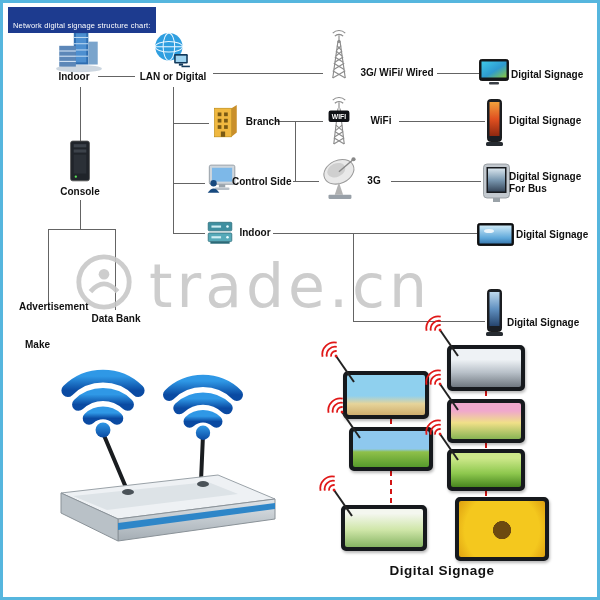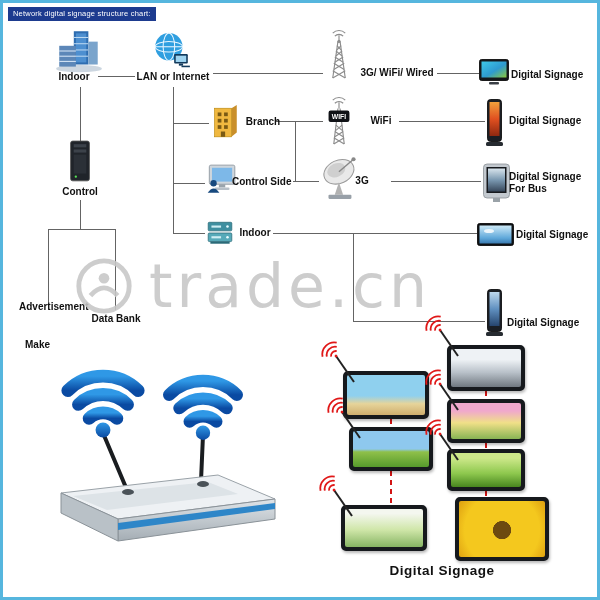--- a/index.html
+++ b/index.html
@@ -1,26 +1,26 @@
 <!DOCTYPE html>
 <html><head>
 <meta charset="utf-8">
 <style>
   *{margin:0;padding:0;box-sizing:border-box}
   html,body{background:#9a9a9a}
   body{font-family:"Liberation Sans",sans-serif}
   #stage{position:relative;width:600px;height:600px;background:#fff;border:3px solid #56b6de;overflow:hidden}
   svg{overflow:visible}
   .overlay{position:absolute;left:0;top:0;z-index:1;pointer-events:none}
-  #title{position:absolute;left:5px;top:4px;background:#1d3b8f;color:#fff;font-size:7.5px;line-height:9px;padding:2px 5px 3px;z-index:3;letter-spacing:.2px;white-space:nowrap}
+  #title{position:absolute;left:5px;top:4px;background:#1d3b8f;color:#fff;font-size:7.5px;line-height:9px;padding:14px 5px 3px;z-index:3;letter-spacing:.2px;white-space:nowrap}
   .icon{position:absolute;z-index:2}
   .icon svg{display:block;width:100%;height:100%}
   .lbl{position:absolute;z-index:2;font-size:10px;font-weight:bold;color:#101010;text-align:center;line-height:12px;white-space:nowrap}
   .lbl.alignleft{text-align:left}
-  #watermark{position:absolute;left:70px;top:248px;height:70px;display:flex;align-items:center;z-index:4;opacity:.88}
+  #watermark{position:absolute;left:70px;top:248px;height:70px;display:flex;align-items:flex-start;z-index:4;opacity:.88}
   #wm-text{font-size:60px;color:#c7c7c7;letter-spacing:4px;margin-left:14px;font-family:"DejaVu Sans",sans-serif}
   
   .bd{position:absolute;border:3px solid #16191d;border-radius:5px;background:#16191d;z-index:2;box-shadow:1px 2px 3px rgba(0,0,0,.28)}
   .bd .scr{position:absolute;inset:1px;border-radius:2px}
   .bd .ant{position:absolute;left:-24px;top:-30px;width:38px;height:42px}
   .scr.beach{background:linear-gradient(180deg,#8fd0ee 52%,#e6d49a 72%,#cfae6e)}
   .scr.car{background:linear-gradient(180deg,#eef2f5 28%,#b8c0c8 62%,#707880)}
   .scr.field{background:linear-gradient(180deg,#8ec8ee 50%,#8fc04a 58%,#569a2c)}
   .scr.flowers{background:linear-gradient(180deg,#f0a8cc 22%,#f0e088 55%,#88b454)}
   .scr.green{background:linear-gradient(180deg,#cde88a 15%,#8ec84e 60%,#48861f)}
@@ -101,32 +101,32 @@
         <ellipse cx="18" cy="15" rx="13" ry="5"></ellipse>
         <ellipse cx="18" cy="15" rx="5.5" ry="13"></ellipse>
         <line x1="5" y1="15" x2="31" y2="15"></line>
       </g>
       <rect x="23" y="22" width="13" height="9" rx="1" fill="#123a5c"></rect>
       <rect x="24.5" y="23.5" width="10" height="6" fill="#9fd4f0"></rect>
       <rect x="27.5" y="31" width="4" height="2" fill="#123a5c"></rect>
       <rect x="30" y="33" width="8" height="1.5" fill="#123a5c"></rect>
     </svg>
   </div>
-  <div class="lbl" style="left:130px;top:68px;width:80px">LAN or Internet</div>
+  <div class="lbl" style="left:130px;top:68px;width:80px">LAN or Digital</div>
 
   <div class="icon" style="left:64px;top:137px;width:26px;height:44px">
     <svg viewBox="0 0 24 42">
       <rect x="3" y="1" width="18" height="38" rx="2" fill="#20242a" stroke="#555" stroke-width="0.8"></rect>
       <rect x="6" y="4" width="12" height="3" fill="#3c424a"></rect>
       <rect x="6" y="9" width="12" height="3" fill="#3c424a"></rect>
       <rect x="6" y="14" width="12" height="18" fill="#2b3037"></rect>
       <circle cx="8" cy="35" r="1.1" fill="#57e257"></circle>
     </svg>
   </div>
-  <div class="lbl" style="left:52px;top:183px;width:50px">Control</div>
+  <div class="lbl" style="left:52px;top:183px;width:50px">Console</div>
 
   <div class="lbl" style="left:16px;top:298px;width:68px">Advertisement</div>
   <div class="lbl alignleft" style="left:22px;top:336px;width:44px">Make</div>
   <div class="lbl" style="left:88px;top:310px;width:50px">Data Bank</div>
 
   <div class="icon" style="left:206px;top:101px;width:28px;height:36px">
     <svg viewBox="0 0 26 34">
       <polygon points="21,4 26,1 26,27 21,31" fill="#c98f2a"></polygon>
       <rect x="5" y="4" width="16" height="27" fill="#f0b840" stroke="#b8860b" stroke-width="0.6"></rect>
       <g fill="#7a5a14">
@@ -199,21 +199,21 @@
   <div class="icon" style="left:316px;top:150px;width:44px;height:48px">
     <svg viewBox="0 0 42 46">
       <ellipse cx="19" cy="18" rx="15" ry="11" fill="#e9e9e9" stroke="#9a9a9a" stroke-width="1" transform="rotate(-25 19 18)"></ellipse>
       <ellipse cx="16.5" cy="16.5" rx="9" ry="6.5" fill="#cfcfcf" transform="rotate(-25 16.5 16.5)"></ellipse>
       <line x1="19" y1="18" x2="33" y2="6" stroke="#888" stroke-width="1.4"></line>
       <circle cx="33" cy="6" r="2" fill="#888"></circle>
       <polygon points="19,28 23,40 15,40" fill="#b2b2b2"></polygon>
       <rect x="9" y="40" width="22" height="4" rx="1" fill="#98a0a8"></rect>
     </svg>
   </div>
-  <div class="lbl" style="left:348px;top:172px;width:22px">3G</div>
+  <div class="lbl" style="left:360px;top:172px;width:22px">3G</div>
 
   <div class="icon" style="left:476px;top:56px;width:30px;height:27px">
     <svg viewBox="0 0 30 27">
       <defs>
           <linearGradient id="gtv" x1="0" y1="0" x2="1" y2="1">
             <stop offset="0" stop-color="#3ec8e8"></stop>
             <stop offset=".55" stop-color="#2e9ad0"></stop>
             <stop offset="1" stop-color="#8ac83e"></stop>
           </linearGradient>
         </defs>

